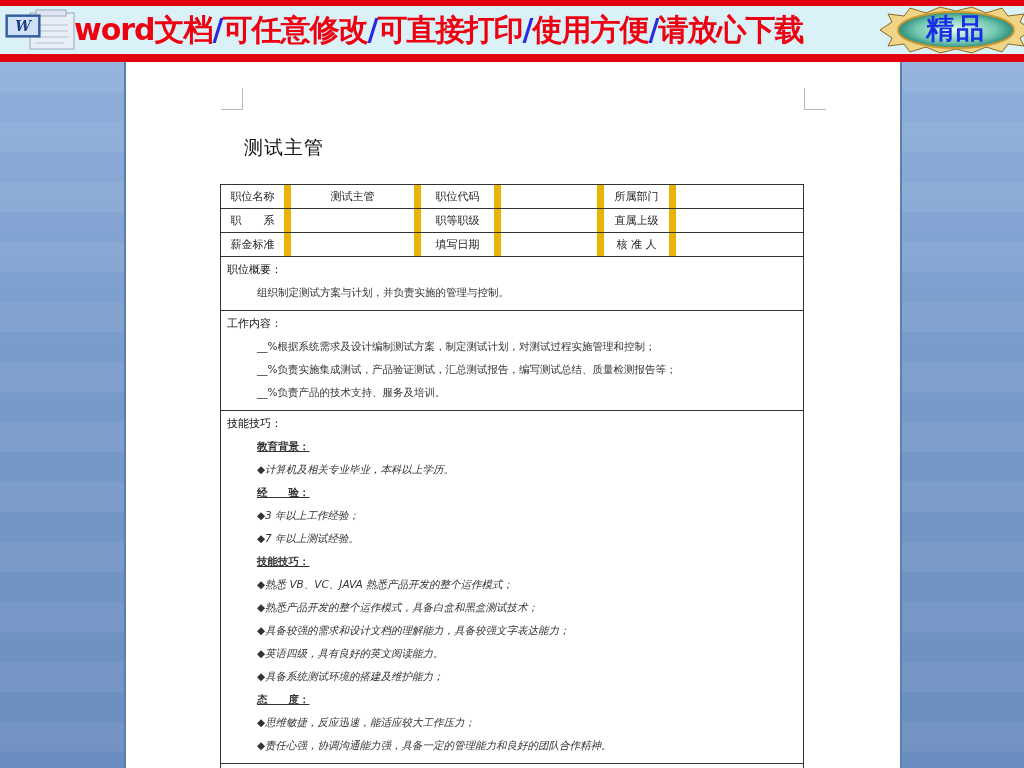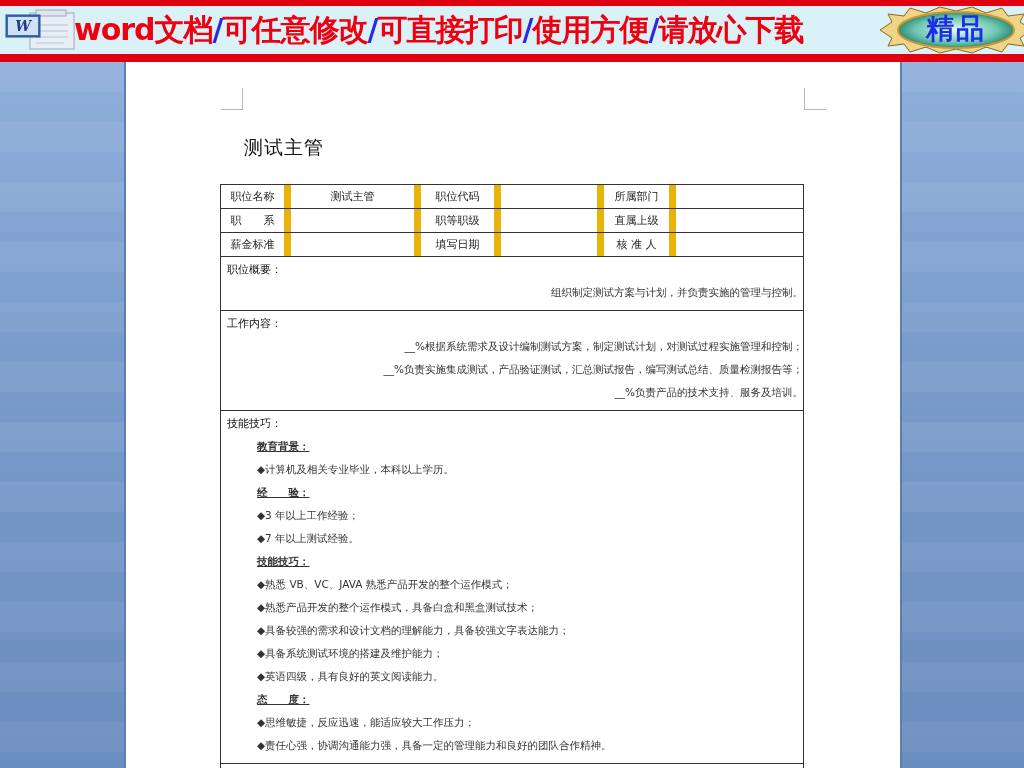--- a/index.html
+++ b/index.html
@@ -31,22 +31,22 @@
   .form { position: absolute; left: 94px; top: 122px; width: 584px; border: 1px solid #333; font-size: 11px; color: #222; }
   .grid-row { display: flex; height: 24px; border-bottom: 1px solid #333; }
   .cell { height: 100%; border-right: 7px solid #eab308; display: flex; align-items: center; justify-content: center; }
   .cell:last-child { border-right: none; }
   .c1 { width: 70px; } .c2 { width: 130px; } .c3 { width: 80px; } .c4 { width: 103px; } .c5 { width: 72px; } .c6 { flex: 1; }
 
   .section { border-bottom: 1px solid #333; padding: 4px 0 6px 6px; }
   .section:last-child { border-bottom: none; }
   .sec-head { font-size: 11px; color: #111; height: 20px; line-height: 18px; }
   .line { font-size: 10.5px; line-height: 23px; height: 23px; color: #333; white-space: nowrap; }
-  .indent { padding-left: 30px; text-align: right; }
-  .bullet-line { padding-left: 30px; }
+  .indent { padding-left: 30px; }
+  .bullet-line { padding-left: 30px; font-style: italic; }
   .sub-head { padding-left: 30px; text-decoration: underline; font-weight: bold; }
 </style>
 </head>
 <body>
 
 <div class="banner">
   <div class="banner-inner">
     <svg class="word-icon" viewBox="0 0 76 42">
       <rect x="26" y="4" width="44" height="36" fill="#e8eef6" stroke="#9aa8bf"></rect>
       <rect x="32" y="1" width="30" height="6" fill="#dfe6f0" stroke="#9aa8bf"></rect>
@@ -155,22 +155,22 @@
       <div class="sec-head">技能技巧：</div>
       <div class="line sub-head">教育背景：</div>
       <div class="line bullet-line">◆计算机及相关专业毕业，本科以上学历。</div>
       <div class="line sub-head">经　　验：</div>
       <div class="line bullet-line">◆3 年以上工作经验；</div>
       <div class="line bullet-line">◆7 年以上测试经验。</div>
       <div class="line sub-head">技能技巧：</div>
       <div class="line bullet-line">◆熟悉 VB、VC、JAVA 熟悉产品开发的整个运作模式；</div>
       <div class="line bullet-line">◆熟悉产品开发的整个运作模式，具备白盒和黑盒测试技术；</div>
       <div class="line bullet-line">◆具备较强的需求和设计文档的理解能力，具备较强文字表达能力；</div>
+      <div class="line bullet-line">◆英语四级，具有良好的英文阅读能力。</div>
       <div class="line bullet-line">◆具备系统测试环境的搭建及维护能力；</div>
-      <div class="line bullet-line">◆英语四级，具有良好的英文阅读能力。</div>
       <div class="line sub-head">态　　度：</div>
       <div class="line bullet-line">◆思维敏捷，反应迅速，能适应较大工作压力；</div>
       <div class="line bullet-line">◆责任心强，协调沟通能力强，具备一定的管理能力和良好的团队合作精神。</div>
     </div>
 
     <div class="section">
       
     </div>
   </div>
 </div>

